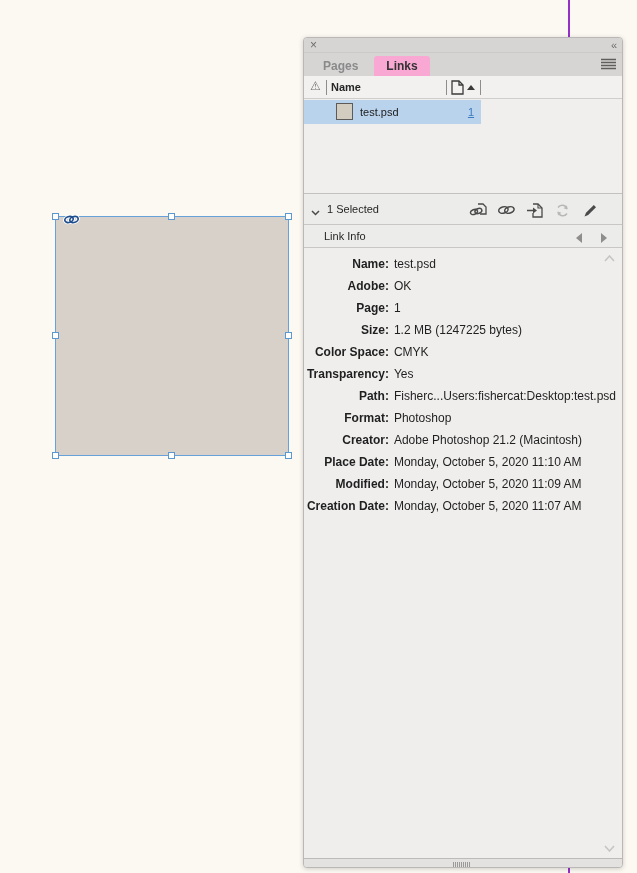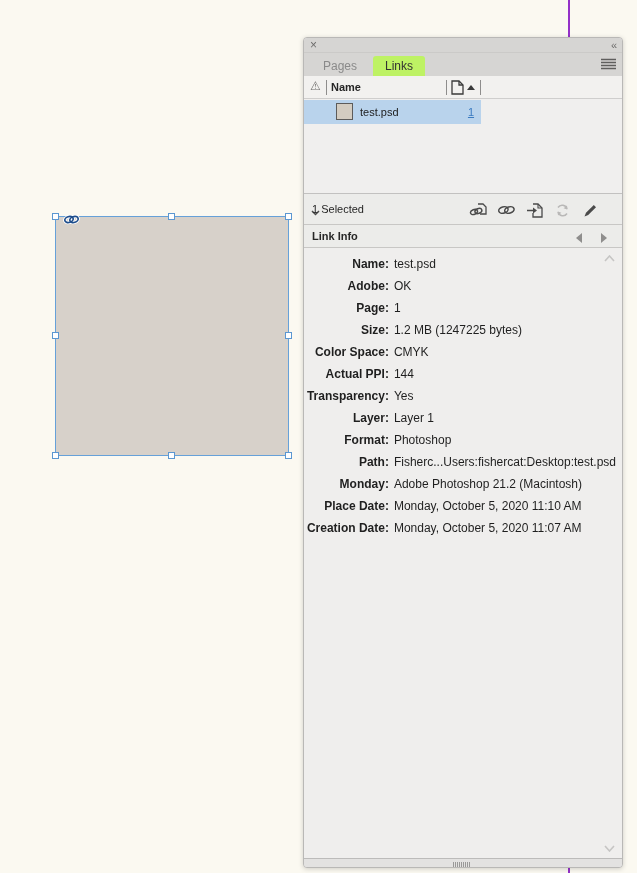--- a/index.html
+++ b/index.html
@@ -41,24 +41,24 @@
     display:flex; align-items:center; justify-content:space-between; padding:0 6px;
   }
   .close-x { font-size:12px; line-height:10px; color:#6e6d6c; cursor:default; }
   .collapse { font-size:11px; letter-spacing:-1px; color:#6e6d6c; }
   .tabbar {
     height:23px; background:#d6d5d3; position:relative;
     display:flex; align-items:flex-end; padding-left:7px;
   }
   .tab {
     height:20px; padding:0 12px; display:flex; align-items:center;
-    font-size:12px; font-weight:normal; border-radius:3px 3px 0 0; margin-right:4px;
+    font-size:12px; font-weight:bold; border-radius:3px 3px 0 0; margin-right:4px;
   }
   .tab.inactive { color:#8a8a8a; }
-  .tab.active { background:#bef264; color:#333231; }
+  .tab.active { background:#f9a8d4; color:#333231; }
   .panel-menu { position:absolute; right:6px; top:5px; }
   .header-row {
     height:23px; background:#f2f1ef; border-bottom:1px solid #cfcecd;
     display:flex; align-items:center; position:relative;
   }
   .warn-tri { position:absolute; left:6px; top:3px; color:#6e6d6c; font-size:12px; }
   .colsep { position:absolute; top:4px; width:1px; height:15px; background:#8e8d8c; }
   .sep1{left:22px} .sep2{left:142px} .sep3{left:176px}
   .name-hdr { position:absolute; left:27px; font-weight:bold; color:#262626; }
   .page-col-icon { position:absolute; left:147px; top:4px; }
@@ -79,28 +79,28 @@
   .rowname { position:absolute; left:56px; color:#1c1c1c; }
   .page-link {
     position:absolute; left:160px; width:14px; text-align:center;
     color:#3b7bc0; text-decoration:underline;
   }
   .toolbar {
     height:31px; border-top:1px solid #c2c1c0; background:#ececea;
     position:relative; display:flex; align-items:center;
   }
   .chev-down { position:absolute; left:7px; top:12px; }
-  .sel-count { position:absolute; left:8px; color:#262626;text-align:center; }
+  .sel-count { position:absolute; left:23px; color:#262626;text-align:center; }
   .tool-btn { position:absolute; top:6px; width:20px; height:20px; display:flex; align-items:center; justify-content:center; }
   .tb1{left:164px} .tb2{left:192px} .tb3{left:220px} .tb4{left:248px} .tb5{left:276px}
   .info-header {
     height:24px; border-top:1px solid #c8c7c5; border-bottom:1px solid #c8c7c5;
     background:#ececea; position:relative; display:flex; align-items:center;
   }
-  .info-title { margin-left:8px; font-weight:bold; color:#262626; }
+  .info-title { margin-left:20px; font-weight:normal; color:#262626; }
   .nav-arrow { position:absolute; top:8px; width:0; height:0; }
   .nav-prev { left:272px; border-top:5px solid transparent; border-bottom:5px solid transparent; border-right:6px solid #8f8e8d; }
   .nav-next { left:297px; border-top:5px solid transparent; border-bottom:5px solid transparent; border-left:6px solid #8f8e8d; }
   .info-area { height:610px; background:#efeeed; position:relative; padding-top:5px; }
   .info-table { border-collapse:collapse; width:312px; }
   .info-table td { height:22px; vertical-align:middle; font-size:12px; white-space:nowrap; }
   .lbl { width:90px; text-align:right; font-weight:bold; color:#1f1f1f; }
   .val { padding-left:5px; color:#1f1f1f; }
   .scroll-chev { position:absolute; right:7px; color:#c6c5c4; }
   .sc-up { top:4px; } .sc-down { bottom:4px; }
@@ -254,46 +254,42 @@
           </tr>
       <tr>
             <td class="lbl">Size:</td>
             <td class="val">1.2 MB (1247225 bytes)</td>
           </tr>
       <tr>
             <td class="lbl">Color Space:</td>
             <td class="val">CMYK</td>
           </tr>
       <tr>
-            <td class="lbl">Actual PPI:</td>
-            <td class="val">144</td>
-          </tr>
-      <tr>
             <td class="lbl">Transparency:</td>
             <td class="val">Yes</td>
           </tr>
       <tr>
-            <td class="lbl">Layer:</td>
-            <td class="val">Layer 1</td>
+            <td class="lbl">Path:</td>
+            <td class="val">Fisherc...Users:fishercat:Desktop:test.psd</td>
           </tr>
       <tr>
             <td class="lbl">Format:</td>
             <td class="val">Photoshop</td>
           </tr>
       <tr>
-            <td class="lbl">Path:</td>
-            <td class="val">Fisherc...Users:fishercat:Desktop:test.psd</td>
-          </tr>
-      <tr>
-            <td class="lbl">Monday:</td>
+            <td class="lbl">Creator:</td>
             <td class="val">Adobe Photoshop 21.2 (Macintosh)</td>
           </tr>
       <tr>
             <td class="lbl">Place Date:</td>
             <td class="val">Monday, October 5, 2020 11:10 AM</td>
+          </tr>
+      <tr>
+            <td class="lbl">Modified:</td>
+            <td class="val">Monday, October 5, 2020 11:09 AM</td>
           </tr>
       <tr>
             <td class="lbl">Creation Date:</td>
             <td class="val">Monday, October 5, 2020 11:07 AM</td>
           </tr>
     </tbody>
       </table>
     <span class="scroll-chev sc-down">
       <svg width="11" height="7" viewBox="0 0 11 7">
           <polyline points="1,1 5.5,6 10,1" fill="none" stroke="#c6c5c4" stroke-width="1.6"></polyline>

